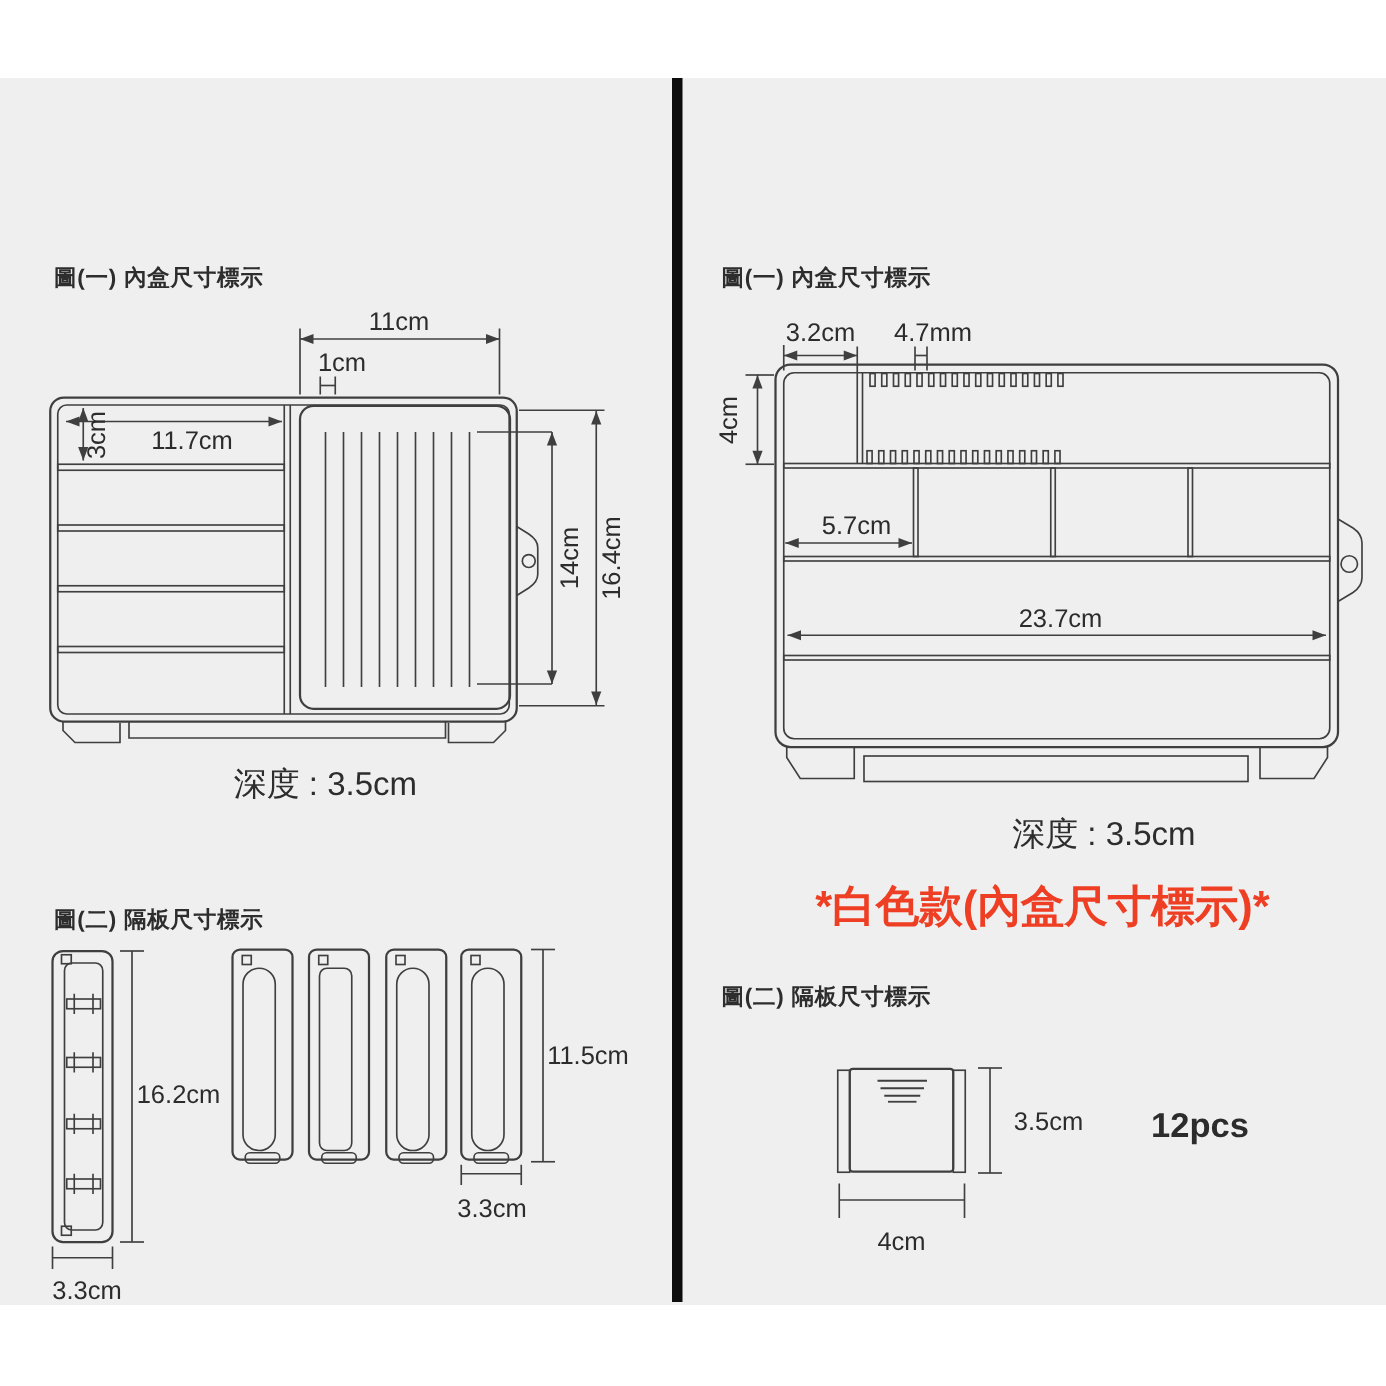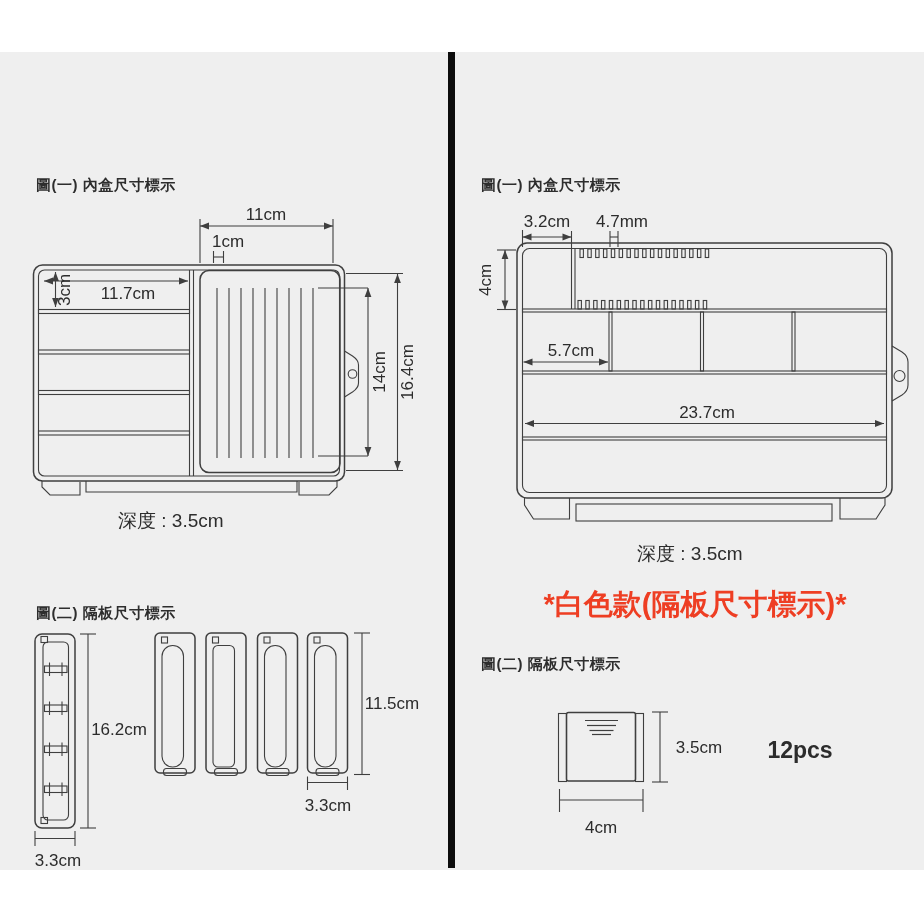--- a/index.html
+++ b/index.html
@@ -1,21 +1,21 @@
 <!DOCTYPE html>
 <html><head>
 <meta charset="utf-8">
 <style>
   html,body{margin:0;padding:0;background:#ffffff;}
   .page{position:relative;width:924px;height:924px;background:#ffffff;overflow:hidden;
         font-family:"Liberation Sans",sans-serif;}
   .gray-band{position:absolute;left:0;top:52px;width:924px;height:818px;background:#efefef;}
   .vrule{position:absolute;left:448px;top:52px;width:7px;height:816px;background:#0d0d0d;}
   .fig-heading{position:absolute;font-size:15px;font-weight:600;color:#2d2d2d;letter-spacing:0.5px;white-space:nowrap;}
-  .depth{position:absolute;font-size:19px;color:#2d2d2d;text-align:left;white-space:nowrap;}
+  .depth{position:absolute;font-size:22px;color:#2d2d2d;text-align:right;white-space:nowrap;}
   .variant{position:absolute;font-weight:800;color:#ee3e23;text-align:center;white-space:nowrap;}
   .variant.l{left:80px;top:540px;width:306px;font-size:26px;}
   .variant.r{left:503px;top:585px;width:384px;font-size:29px;}
   svg{position:absolute;overflow:visible;}
   svg .s{stroke:#3f3f3f;fill:none;stroke-width:1.5px;stroke-linejoin:round;}
   svg .t{stroke:#3f3f3f;fill:none;stroke-width:1.1px;}
   svg .d{stroke:#3f3f3f;fill:none;stroke-width:1.2px;}
   svg .arr{fill:#3f3f3f;stroke:none;}
   svg text{fill:#2c2c2c;font-size:17px;font-family:"Liberation Sans",sans-serif;}
   svg text.big{font-size:23px;font-weight:bold;}
@@ -297,21 +297,21 @@
 
     <g class="t">
       <line x1="525" y1="423.5" x2="884" y2="423.5"></line>
       <path class="arr" d="M525,423.5 l9,-3.4 v6.8 z"></path>
       <path class="arr" d="M884,423.5 l-9,-3.4 v6.8 z"></path>
     </g>
     <text x="707" y="418" text-anchor="middle">23.7cm</text>
   </svg>
 
   <div class="depth" style="left:637px;top:541px;width:160px;">深度 : 3.5cm</div>
-  <div class="variant r">*白色款(隔板尺寸標示)*</div>
+  <div class="variant r">*白色款(內盒尺寸標示)*</div>
 
   <div class="fig-heading" style="left:481px;top:655px;">圖(二) 隔板尺寸標示</div>
 
   <svg style="left:470px;top:690px;" width="450" height="160" viewBox="470 690 450 160">
     <g>
       <rect class="t" x="558.5" y="713.5" width="8" height="68"></rect>
       <rect class="t" x="635.5" y="713.5" width="8" height="68"></rect>
       <rect class="s" x="566.5" y="712.5" width="69" height="68.5" rx="2"></rect>
       <g class="d">
         <line x1="585" y1="720.5" x2="618" y2="720.5"></line>

